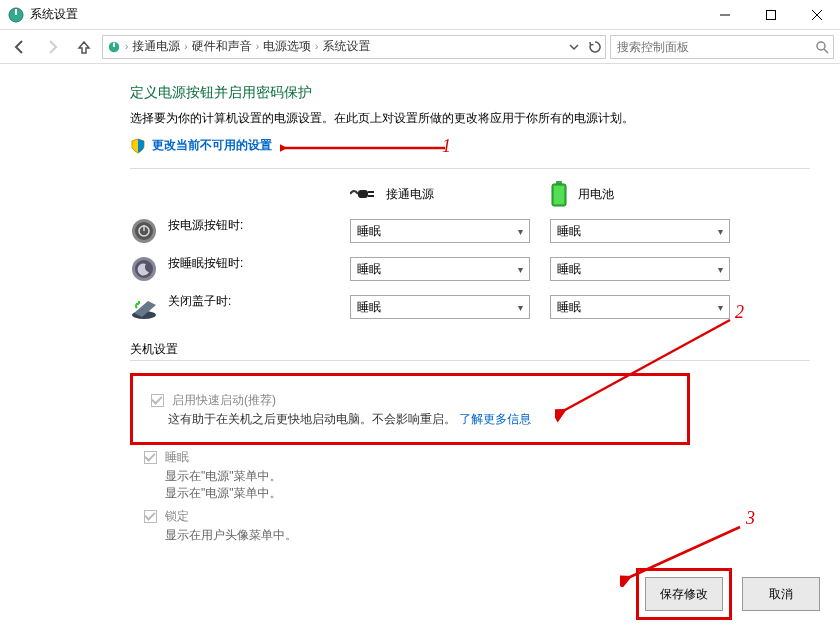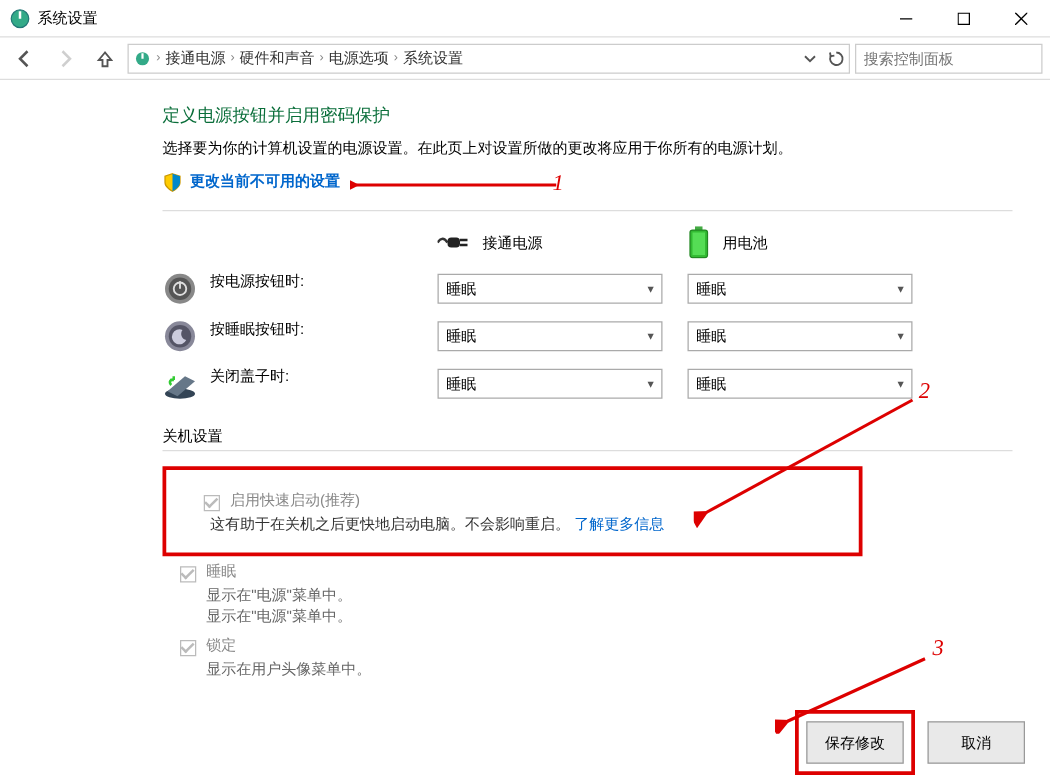--- a/index.html
+++ b/index.html
@@ -55,21 +55,21 @@
     padding: 0 4px;
     gap: 4px;
     font-size: 12px;
     color: #333;
   }
   .addr-bar .crumb { white-space: nowrap; }
   .addr-bar .sep { color: #888; font-size: 10px; }
   .addr-bar .spacer { flex: 1; }
   .addr-bar .addr-actions svg { display: block; }
   .search-box {
-    width: 150px;
+    width: 224px;
     height: 24px;
     border: 1px solid #ccc;
     display: flex;
     align-items: center;
     padding: 0 4px;
     color: #888;
   }
   .search-box input {
     border: none; outline: none; flex: 1; font-size: 12px; color: #888;
     background: transparent;
@@ -143,23 +143,23 @@
   }
   .dropdown .chev { color: #555; font-size: 10px; }
   .shutdown-box {
     border: 3px solid #d00;
     padding: 10px 14px 14px 14px;
     margin-top: 8px;
     width: 560px;
   }
   .check-item {
     display: flex;
-    align-items: flex-end;
+    align-items: flex-start;
     gap: 8px;
-    margin: 6px 0 2px 16px;
+    margin: 6px 0 2px 4px;
   }
   .check {
     width: 13px; height: 13px;
     border: 1px solid #888;
     position: relative;
     margin-top: 2px;
     flex-shrink: 0;
   }
   .check.checked::after {
     content: "";

